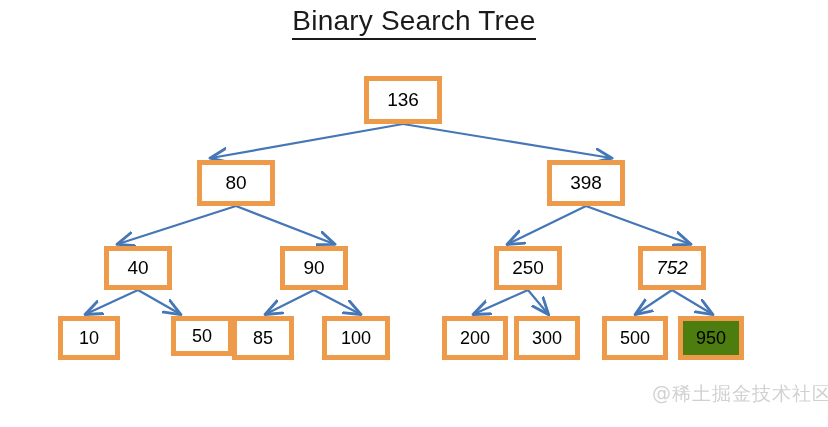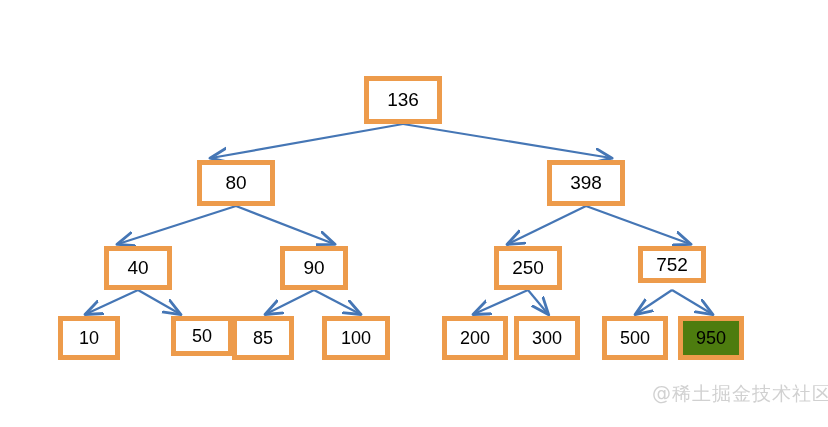--- a/index.html
+++ b/index.html
@@ -93,20 +93,23 @@
     white-space: nowrap;
     z-index: 5;
     font-family: "DejaVu Sans", sans-serif;
   }
 </style>
 </head>
 <body>
 
 <div id="canvas">
 
+  <div class="title">
+    <span>Binary Search Tree</span>
+  </div>
 
   <svg class="edges" width="828" height="427" viewBox="0 0 828 427">
     <defs>
       <marker id="arrowhead" markerWidth="9" markerHeight="9" refX="7.5" refY="3.6" orient="auto" markerUnits="strokeWidth">
         <path d="M0,0.4 L8,3.6 L0,6.8" fill="none" stroke="#4576B5" stroke-width="1.3" stroke-linecap="round" stroke-linejoin="round"></path>
       </marker>
     </defs>
     <g id="edge-group">
         <line x1="403" y1="124" x2="211" y2="158" stroke="#4576B5" stroke-width="2.2" marker-end="url(#arrowhead)"></line>
         <line x1="403" y1="124" x2="611" y2="158" stroke="#4576B5" stroke-width="2.2" marker-end="url(#arrowhead)"></line>
@@ -137,21 +140,21 @@
       </div>
       <div class="node" style="left: 104px; top: 246px; width: 68px; height: 44px; border-color: rgb(237, 155, 75); background: rgb(255, 255, 255);">
         <span>40</span>
       </div>
       <div class="node" style="left: 280px; top: 246px; width: 68px; height: 44px; border-color: rgb(237, 155, 75); background: rgb(255, 255, 255);">
         <span>90</span>
       </div>
       <div class="node" style="left: 494px; top: 246px; width: 68px; height: 44px; border-color: rgb(237, 155, 75); background: rgb(255, 255, 255);">
         <span>250</span>
       </div>
-      <div class="node" style="left: 638px; top: 246px; width: 68px; height: 37px; border-color: rgb(237, 155, 75); background: rgb(255, 255, 255);">
+      <div class="node" style="left: 638px; top: 246px; width: 68px; height: 44px; border-color: rgb(237, 155, 75); background: rgb(255, 255, 255); font-style: italic;">
         <span>752</span>
       </div>
       <div class="node leaf" style="left: 58px; top: 316px; width: 62px; height: 44px; border-color: rgb(237, 155, 75); background: rgb(255, 255, 255);">
         <span>10</span>
       </div>
       <div class="node leaf" style="left: 146px; top: 316px; width: 62px; height: 40px; border-color: rgb(237, 155, 75); background: rgb(255, 255, 255); margin-left: 25px;">
         <span>50</span>
       </div>
       <div class="node leaf" style="left: 232px; top: 316px; width: 62px; height: 44px; border-color: rgb(237, 155, 75); background: rgb(255, 255, 255);">
         <span>85</span>

